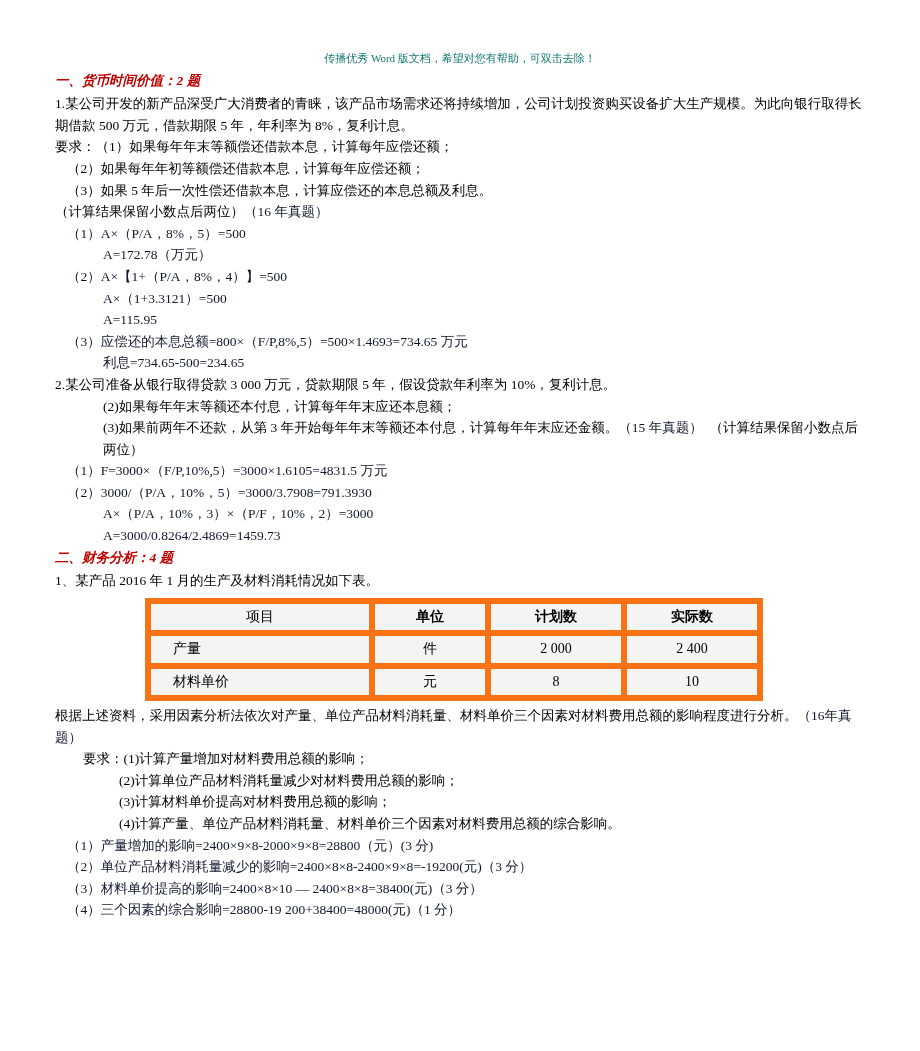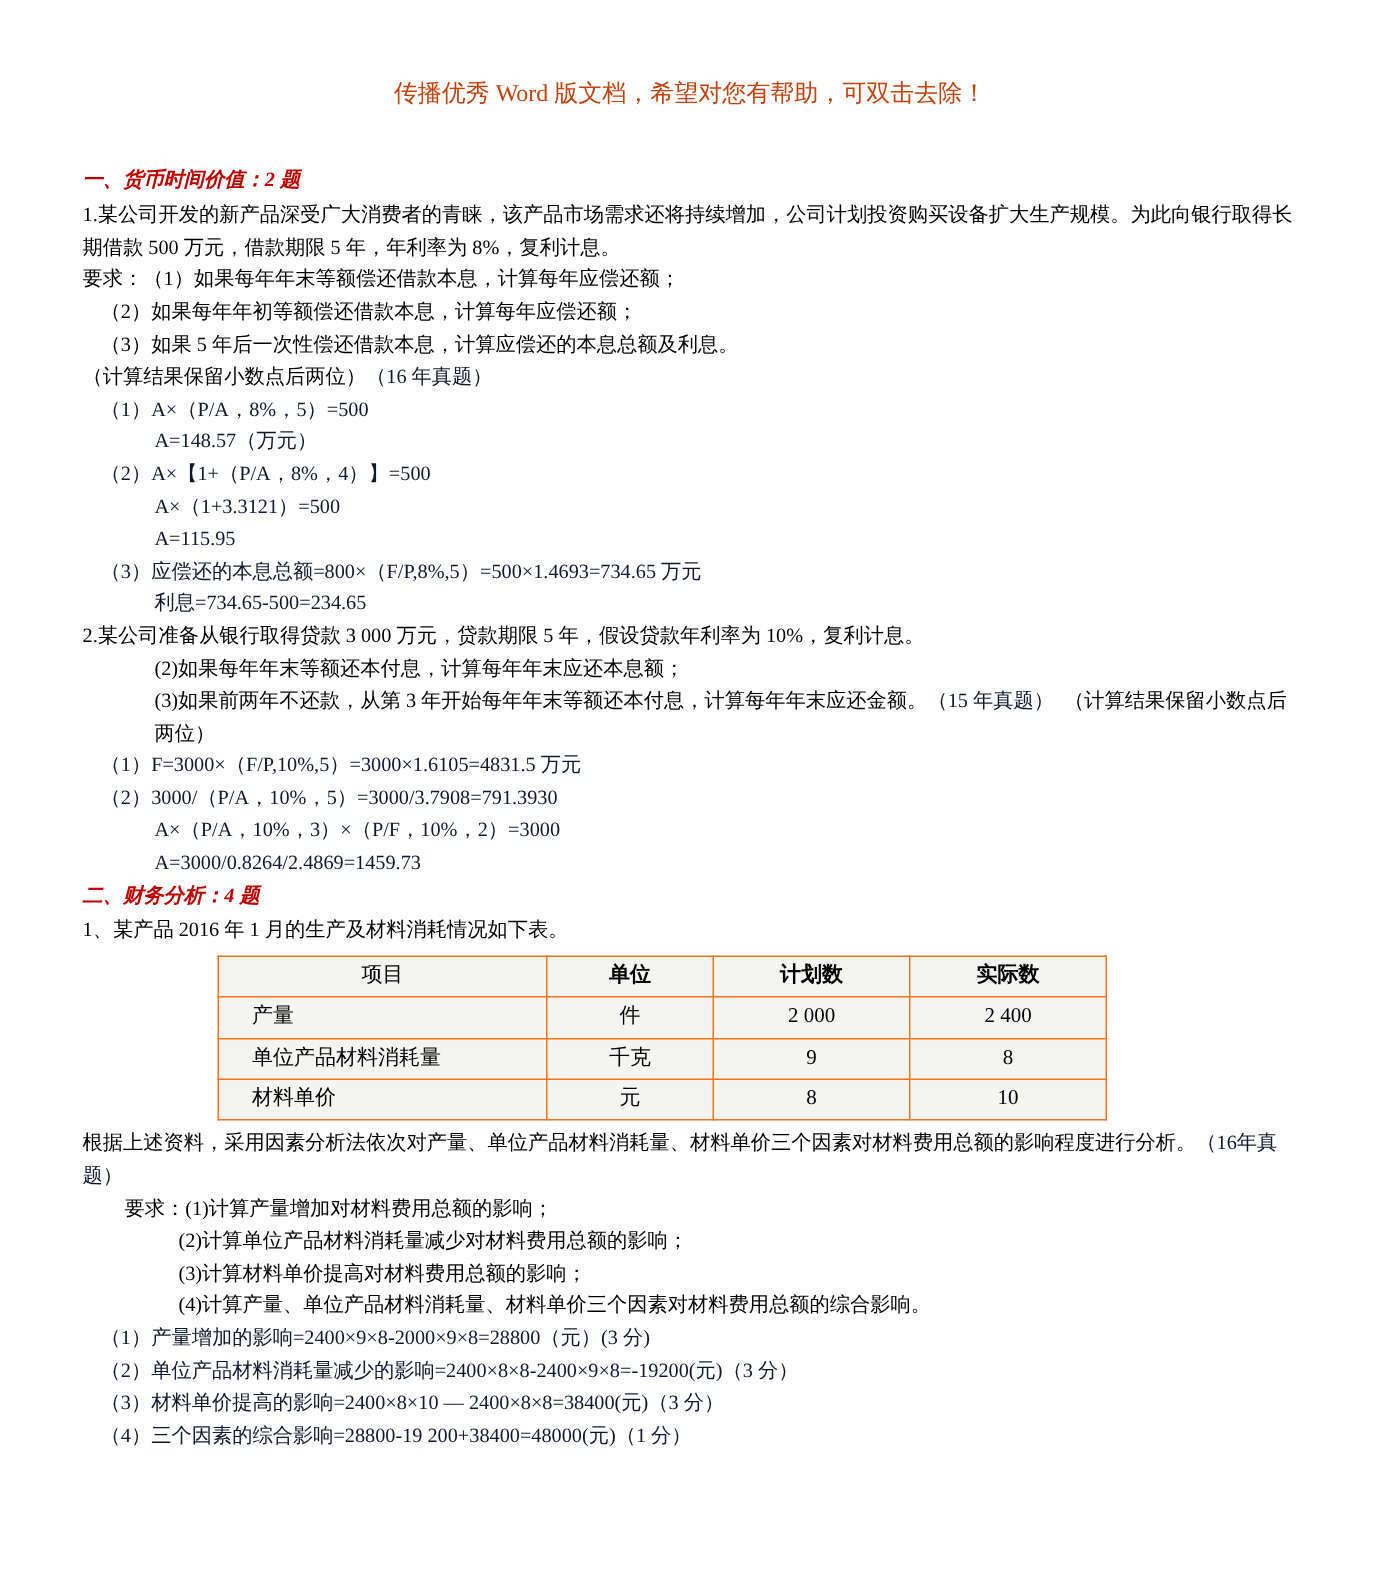--- a/index.html
+++ b/index.html
@@ -13,23 +13,23 @@
   }
   .page {
     width: 920px;
     height: 1051px;
     box-sizing: border-box;
     padding: 50px 55px 40px 55px;
     position: relative;
   }
   .header-note {
     text-align: center;
-    color: #c2410c;
-    font-size: 16px;
-    margin-bottom: 33px;
+    color: #0f766e;
+    font-size: 11px;
+    margin-bottom: 2px;
   }
   .section-title {
     color: #c00000;
     font-weight: bold;
     margin-bottom: 2px;
     font-style: italic;
   }
   .line { margin: 0; }
   .blue { color: #0f172a; }
   .indent-1 { padding-left: 12px; }
@@ -38,21 +38,21 @@
   .indent-4 { padding-left: 64px; }
   .table-wrap {
     margin: 6px 0 4px 90px;
   }
   table.data-table {
     border-collapse: collapse;
     font-family: "SimSun", "宋体", serif;
     font-size: 14px;
   }
   table.data-table th, table.data-table td {
-    border: 1px solid #f97316;
+    border: 6px solid #f97316;
     padding: 2px 10px;
     text-align: center;
     background: #f4f4f2;
   }
   table.data-table th.rowhead {
     text-align: center;
     font-weight: normal;
     width: 170px;
     padding-left: 24px;
     padding-right: 24px;
@@ -76,21 +76,21 @@
   <div class="section-title">一、货币时间价值：2 题</div>
 
   <p class="line">1.某公司开发的新产品深受广大消费者的青睐，该产品市场需求还将持续增加，公司计划投资购买设备扩大生产规模。为此向银行取得长期借款 500 万元，借款期限 5 年，年利率为 8%，复利计息。</p>
   <p class="line">要求：（1）如果每年年末等额偿还借款本息，计算每年应偿还额；</p>
   <p class="line indent-1">（2）如果每年年初等额偿还借款本息，计算每年应偿还额；</p>
   <p class="line indent-1">（3）如果 5 年后一次性偿还借款本息，计算应偿还的本息总额及利息。</p>
   <p class="line">
     <span>（计算结果保留小数点后两位）</span><span class="blue">（16 年真题）</span>
   </p>
   <p class="line blue indent-1">（1）A×（P/A，8%，5）=500</p>
-  <p class="line blue indent-3">A=148.57（万元）</p>
+  <p class="line blue indent-3">A=172.78（万元）</p>
   <p class="line blue indent-1">（2）A×【1+（P/A，8%，4）】=500</p>
   <p class="line blue indent-3">A×（1+3.3121）=500</p>
   <p class="line blue indent-3">A=115.95</p>
   <p class="line blue indent-1">（3）应偿还的本息总额=800×（F/P,8%,5）=500×1.4693=734.65 万元</p>
   <p class="line blue indent-3">利息=734.65-500=234.65</p>
 
   <p class="line">2.某公司准备从银行取得贷款 3 000 万元，贷款期限 5 年，假设贷款年利率为 10%，复利计息。</p>
   <p class="line indent-3">(2)如果每年年末等额还本付息，计算每年年末应还本息额；</p>
   <p class="line indent-3">
     <span>(3)如果前两年不还款，从第 3 年开始每年年末等额还本付息，计算每年年末应还金额。</span><span class="blue">（15 年真题）</span>&nbsp;&nbsp;<span>（计算结果保留小数点后两位）</span>
@@ -113,26 +113,20 @@
         <th class="num">计划数</th>
         <th class="num">实际数</th>
       </tr>
       <tr>
         <td class="rowname">产量</td>
         <td class="unit">件</td>
         <td class="num">2 000</td>
         <td class="num">2 400</td>
       </tr>
       <tr>
-        <td class="rowname">单位产品材料消耗量</td>
-        <td class="unit">千克</td>
-        <td class="num">9</td>
-        <td class="num">8</td>
-      </tr>
-      <tr>
         <td class="rowname">材料单价</td>
         <td class="unit">元</td>
         <td class="num">8</td>
         <td class="num">10</td>
       </tr>
     </tbody>
       </table>
   </div>
 
   <p class="line">

